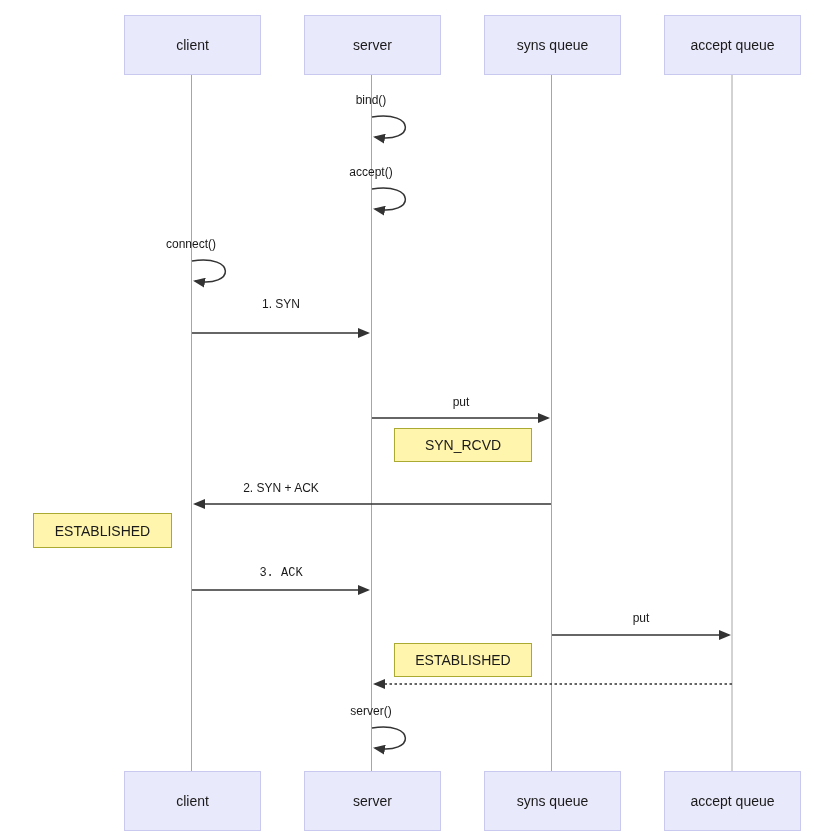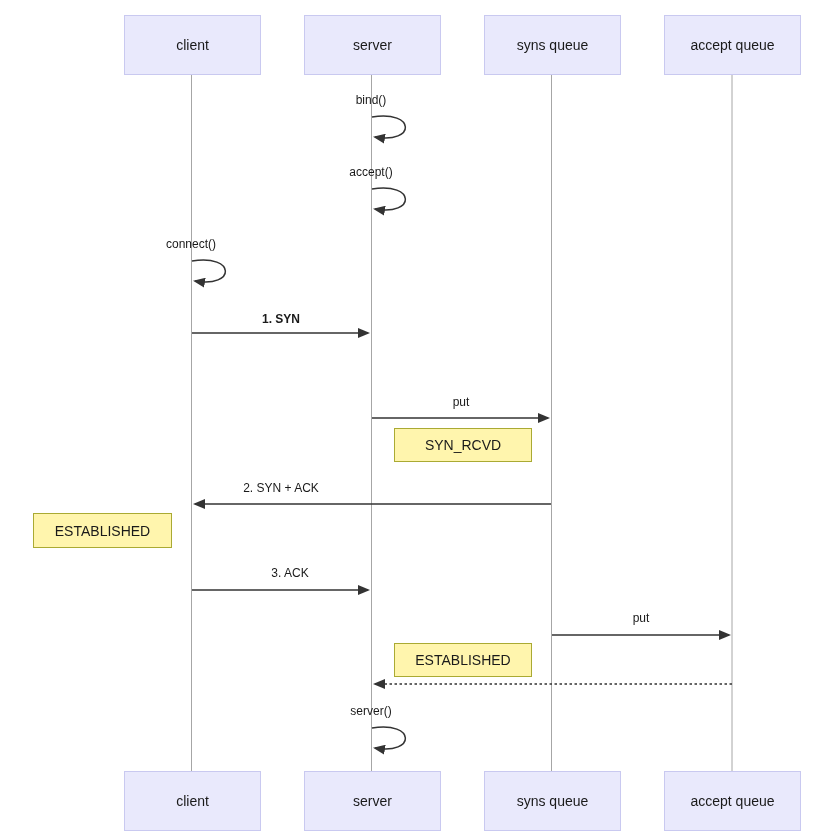--- a/index.html
+++ b/index.html
@@ -102,24 +102,24 @@
   <div class="actor" style="left:484px;top:771px;">
       <span>syns queue</span>
     </div>
   <div class="actor" style="left:664px;top:771px;">
       <span>accept queue</span>
     </div>
 
   <div class="msg-label" style="left:371px;top:92px;">bind()</div>
   <div class="msg-label" style="left:371px;top:164px;">accept()</div>
   <div class="msg-label" style="left:191px;top:236px;">connect()</div>
-  <div class="msg-label" style="left:281px;top:311px;font-weight:bold;">1. SYN</div>
+  <div class="msg-label" style="left:281px;top:296px;">1. SYN</div>
   <div class="msg-label" style="left:461px;top:394px;">put</div>
   <div class="msg-label" style="left:281px;top:480px;text-align:center;">2. SYN + ACK</div>
-  <div class="msg-label" style="left:290px;top:565px;">3. ACK</div>
+  <div class="msg-label" style="left:281px;top:565px;font-family:Liberation Mono, monospace;">3. ACK</div>
   <div class="msg-label" style="left:641px;top:610px;">put</div>
   <div class="msg-label" style="left:371px;top:703px;">server()</div>
 
   <div class="note" style="left:394px;top:428px;width:136px;height:32px;text-align:center;">
       <span>SYN_RCVD</span>
     </div>
   <div class="note" style="left:33px;top:513px;width:137px;height:33px;">
       <span>ESTABLISHED</span>
     </div>
   <div class="note" style="left:394px;top:643px;width:136px;height:32px;">

